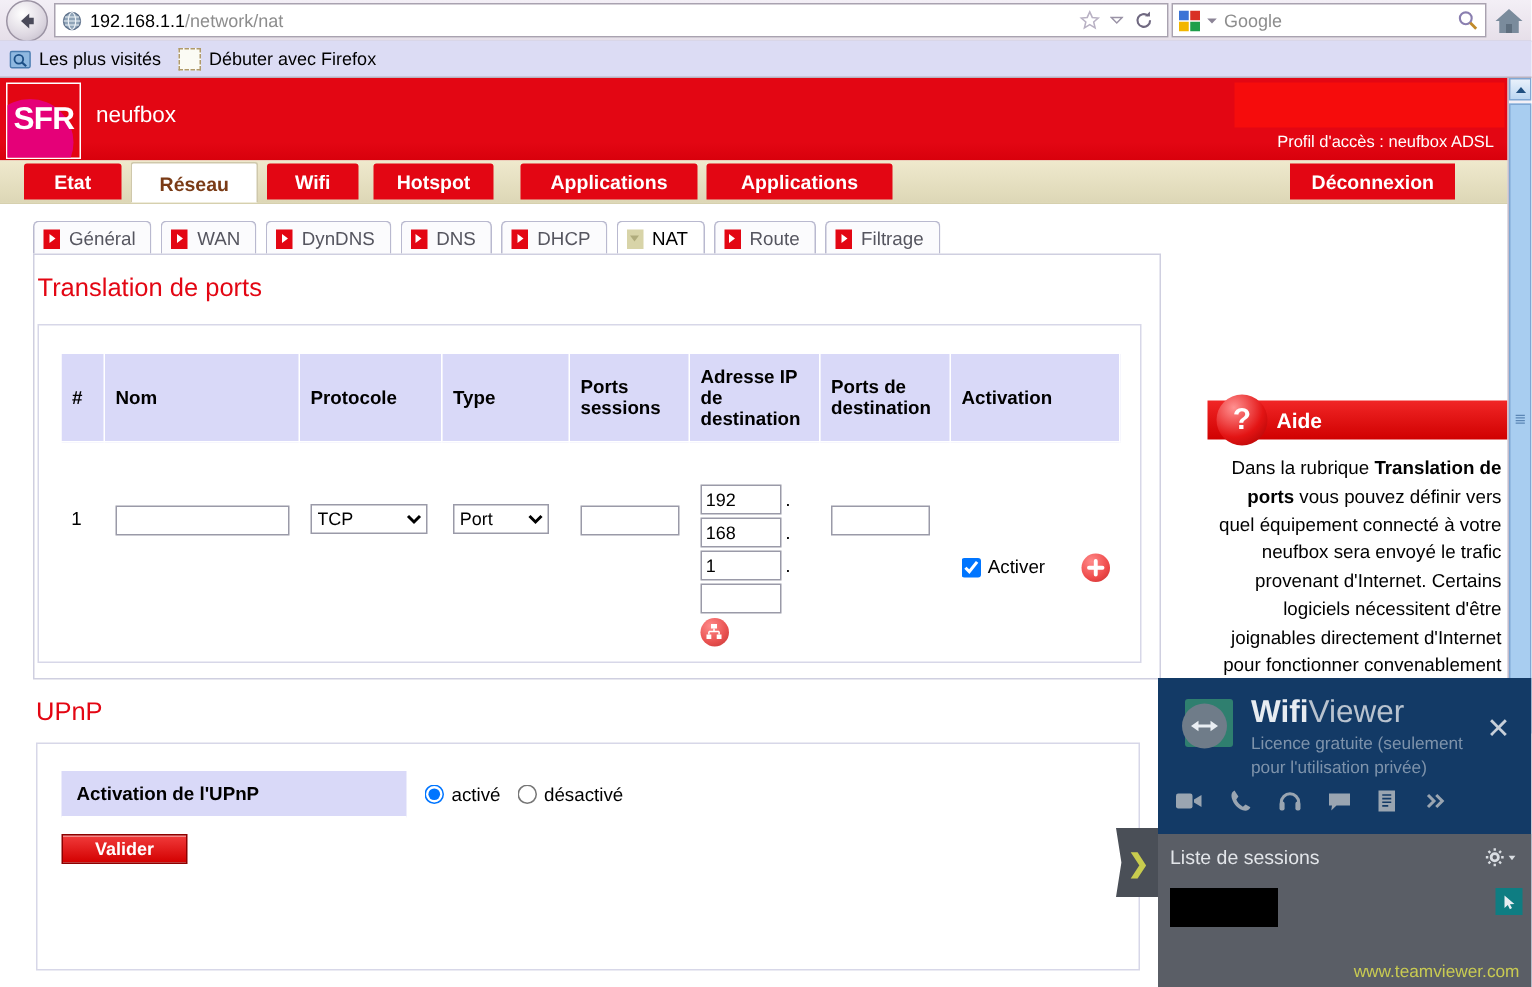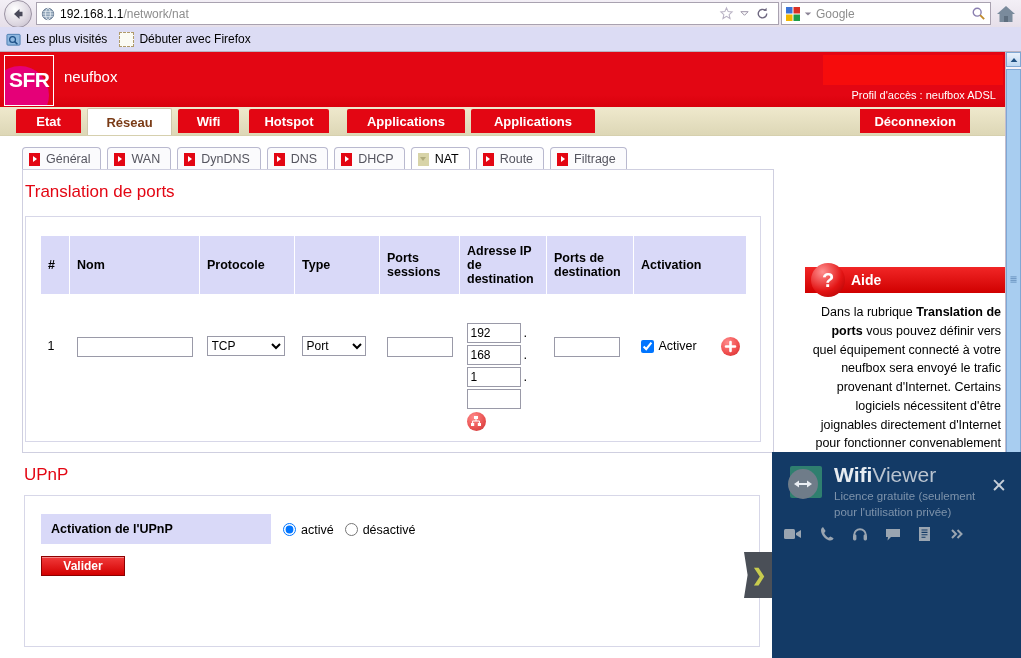--- a/index.html
+++ b/index.html
@@ -499,21 +499,21 @@
                     <rect x="1" y="8" width="3.2" height="3" fill="#fff"></rect>
                     <rect x="7.8" y="8" width="3.2" height="3" fill="#fff"></rect>
                     <path d="M6 4 L6 6 M2.6 6 L9.4 6 M2.6 6 L2.6 8 M9.4 6 L9.4 8" stroke="#fff" stroke-width="1"></path>
                   </svg>
                 </div>
               </td>
               <td style="padding-top:18px;">
                 <input class="txt" style="width: 58px;" value="">
               </td>
               <td style="padding-top:18px;">
-                <div style="display:flex; align-items:center; gap:24px;">
+                <div style="display:flex; align-items:center; gap:24px;margin-top:32px;">
                   <label class="activer">
                     <input type="checkbox" checked="" style="margin: 0px;">
                     <span>Activer</span>
                   </label>
                   <span class="plus-btn">
                     <svg width="13" height="13" viewBox="0 0 13 13">
                       <path d="M6.5 2 L6.5 11 M2 6.5 L11 6.5" stroke="#fff" stroke-width="2.6" stroke-linecap="round"></path>
                     </svg>
                   </span>
                 </div>
@@ -601,15 +601,34 @@
         </svg>
         <svg width="14" height="16" viewBox="0 0 14 16">
           <rect x="1" y="1" width="11" height="14" fill="#9aa5b1"></rect>
           <path d="M3.5 4 H9.5 M3.5 6.4 H9.5 M3.5 8.8 H9.5 M3.5 11.2 H7.5" stroke="#133a66" stroke-width="1.1"></path>
         </svg>
         <svg width="16" height="14" viewBox="0 0 16 14">
           <path d="M3 3 L7 7 L3 11 M8.5 3 L12.5 7 L8.5 11" fill="none" stroke="#9aa5b1" stroke-width="2"></path>
         </svg>
       </div>
     </div>
+    <div class="tv-body">
+      <div class="tv-list-title">Liste de sessions</div>
+      <div class="tv-gear">
+        <svg width="13" height="13" viewBox="0 0 14 14">
+          <circle cx="7" cy="7" r="2.6" fill="none" stroke="#d9dde2" stroke-width="2"></circle>
+          <path d="M7 0.6 L7 2.4 M7 11.6 L7 13.4 M0.6 7 L2.4 7 M11.6 7 L13.4 7 M2.5 2.5 L3.8 3.8 M10.2 10.2 L11.5 11.5 M11.5 2.5 L10.2 3.8 M3.8 10.2 L2.5 11.5" stroke="#d9dde2" stroke-width="1.7"></path>
+        </svg>
+        <svg width="6" height="6" viewBox="0 0 8 8">
+            <path d="M1 2 L7 2 L4 6 Z" fill="#d9dde2"></path>
+          </svg>
+      </div>
+      <div class="tv-redact"></div>
+      <div class="tv-cursor">
+        <svg width="11" height="11" viewBox="0 0 11 11">
+            <path d="M2 1 L2 9.4 L4.2 7.4 L5.6 10.2 L7 9.4 L5.6 6.8 L8.6 6.6 Z" fill="#e8eef2"></path>
+          </svg>
+      </div>
+      <div class="tv-url">www.teamviewer.com</div>
+    </div>
   </div>
 
 </div>
 
 </body></html>

